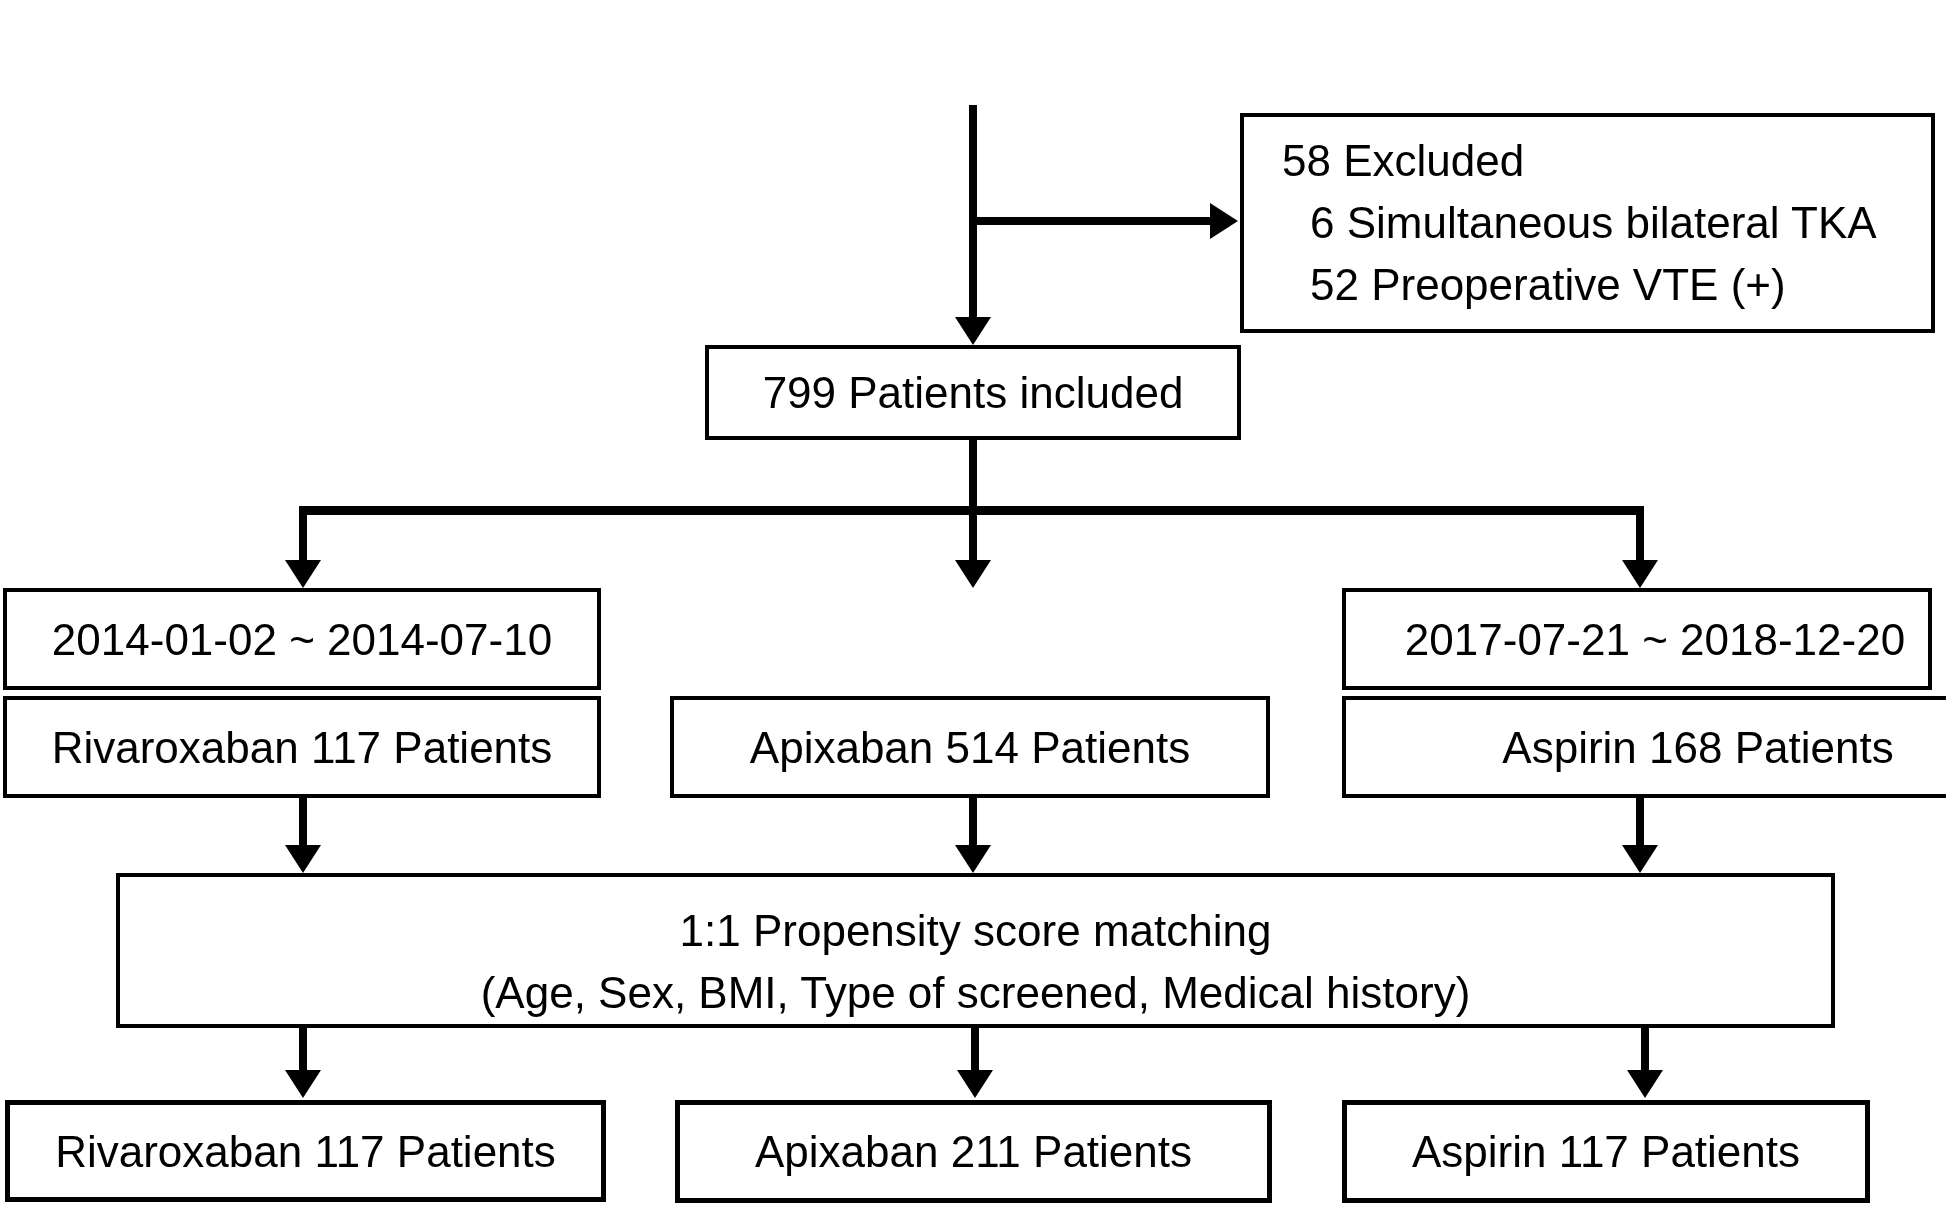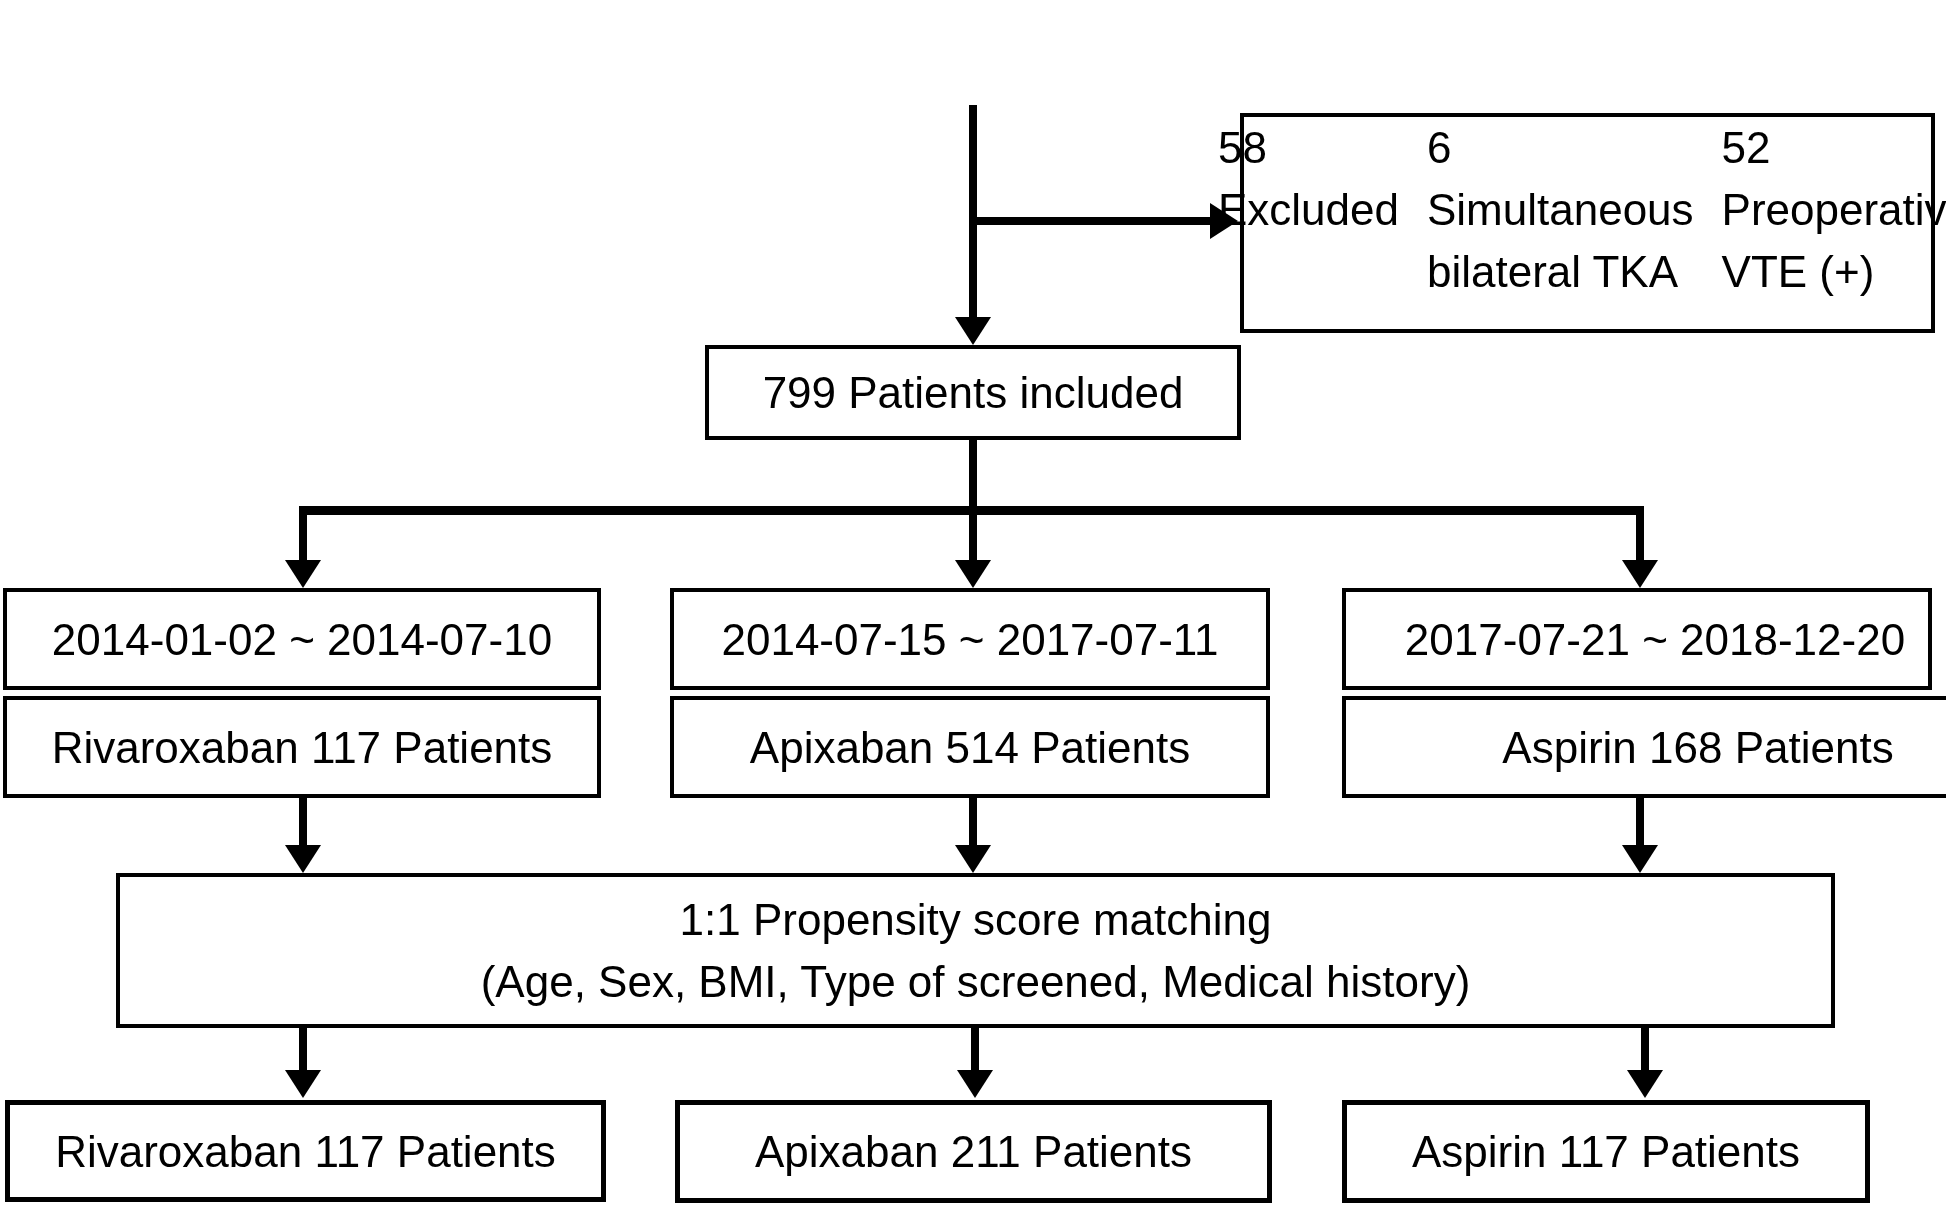--- a/index.html
+++ b/index.html
@@ -24,25 +24,26 @@
     text-align: center;
     font-size: 44px;
     line-height: 1.25;
   }
   .box.thick { border-width: 5px; }
   .excluded-box {
     position: absolute;
     background: var(--paper);
     border: 4px solid var(--ink);
     display: flex;
+    flex-direction: column;
     justify-content: center;
     align-items: flex-start;
     font-size: 44px;
     line-height: 62px;
-    padding-left: 24px;
+    padding-left: 38px;
     padding-right: 10px;
   }
   .excluded-box .indent { padding-left: 28px; }
   .match-box {
     position: absolute;
     background: var(--paper);
     border: 4px solid var(--ink);
     display: flex;
     flex-direction: column;
     justify-content: center;
@@ -91,23 +92,20 @@
   <div class="vline" style="left:299px; top:506px; width:8px; height:58px;"></div>
   <div class="ah-down" style="left:285px; top:560px;"></div>
   <div class="vline" style="left:969px; top:440px; width:8px; height:124px;"></div>
   <div class="ah-down" style="left:955px; top:560px;"></div>
   <div class="vline" style="left:1636px; top:506px; width:8px; height:58px;"></div>
   <div class="ah-down" style="left:1622px; top:560px;"></div>
 
   <div class="box" style="left:3px; top:588px; width:598px; height:102px;">
     <span>2014-01-02 ~ 2014-07-10</span>
   </div>
-  <div class="box" style="left:670px; top:588px; width:600px; height:102px;">
-    <span>2014-07-15 ~ 2017-07-11</span>
-  </div>
   <div class="box" style="left:1342px; top:588px; width:590px; height:102px;padding-left:36px;">
     <span>2017-07-21 ~ 2018-12-20</span>
   </div>
 
   <div class="box" style="left:3px; top:696px; width:598px; height:102px;">
     <span>Rivaroxaban 117 Patients</span>
   </div>
   <div class="box" style="left:670px; top:696px; width:600px; height:102px;">
     <span>Apixaban 514 Patients</span>
   </div>
@@ -115,21 +113,21 @@
     <span>Aspirin 168 Patients</span>
   </div>
 
   <div class="vline" style="left:299px; top:798px; width:8px; height:47px;"></div>
   <div class="ah-down" style="left:285px; top:845px;"></div>
   <div class="vline" style="left:969px; top:798px; width:8px; height:47px;"></div>
   <div class="ah-down" style="left:955px; top:845px;"></div>
   <div class="vline" style="left:1636px; top:798px; width:8px; height:47px;"></div>
   <div class="ah-down" style="left:1622px; top:845px;"></div>
 
-  <div class="match-box" style="left:116px; top:873px; width:1719px; height:155px;">
+  <div class="match-box" style="left:116px; top:873px; width:1719px; height:155px;justify-content:flex-end;">
     <span>1:1 Propensity score matching</span>
     <span>(Age, Sex, BMI, Type of screened, Medical history)</span>
   </div>
 
   <div class="vline" style="left:299px; top:1028px; width:8px; height:44px;"></div>
   <div class="ah-down" style="left:285px; top:1070px;"></div>
   <div class="vline" style="left:971px; top:1028px; width:8px; height:44px;"></div>
   <div class="ah-down" style="left:957px; top:1070px;"></div>
   <div class="vline" style="left:1641px; top:1028px; width:8px; height:44px;"></div>
   <div class="ah-down" style="left:1627px; top:1070px;"></div>

